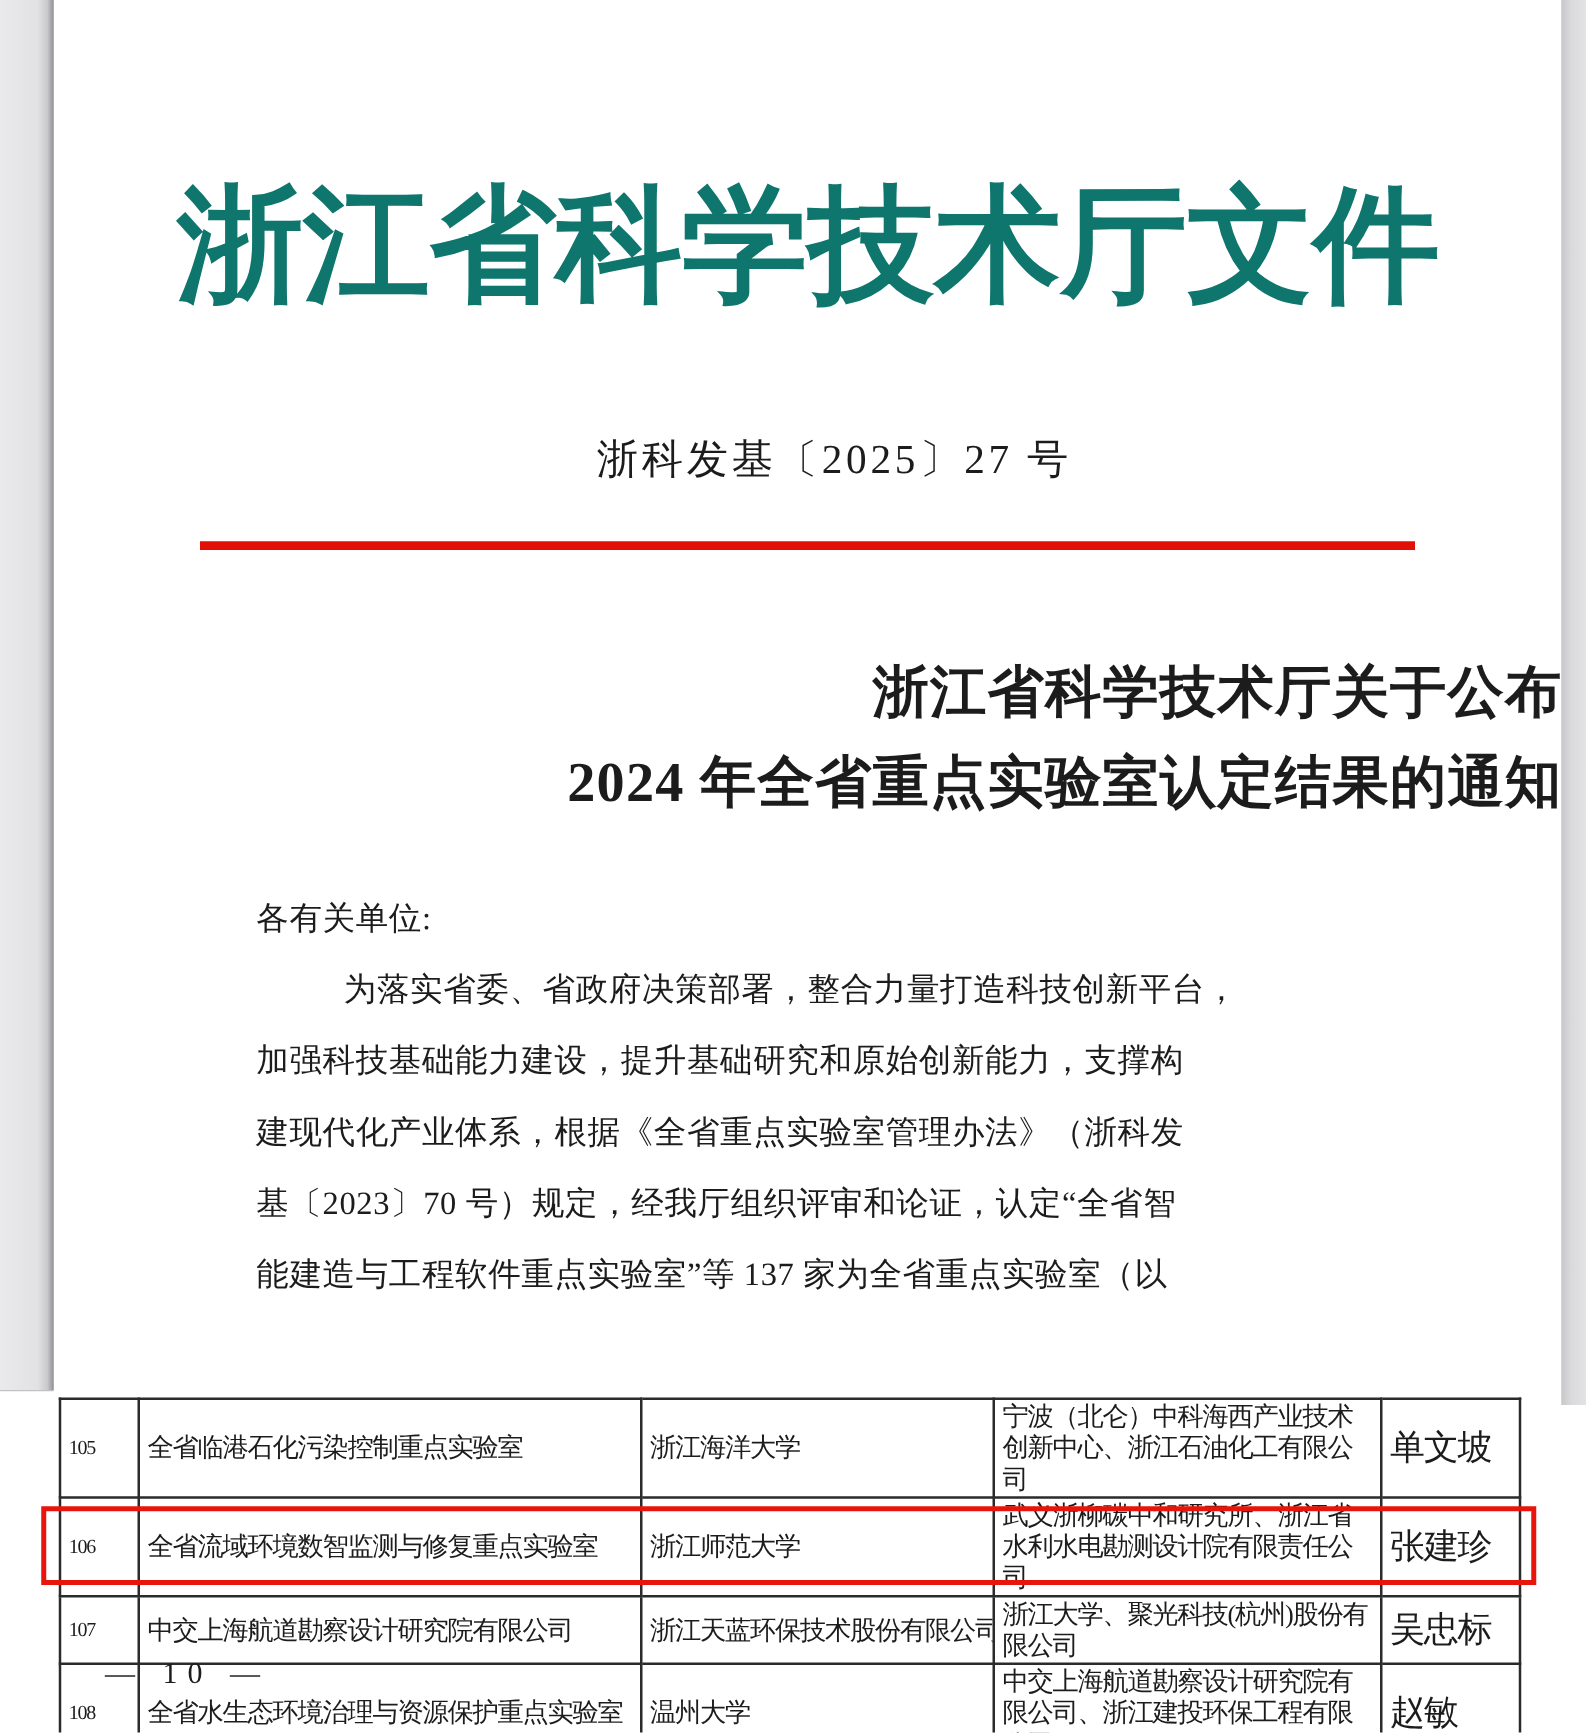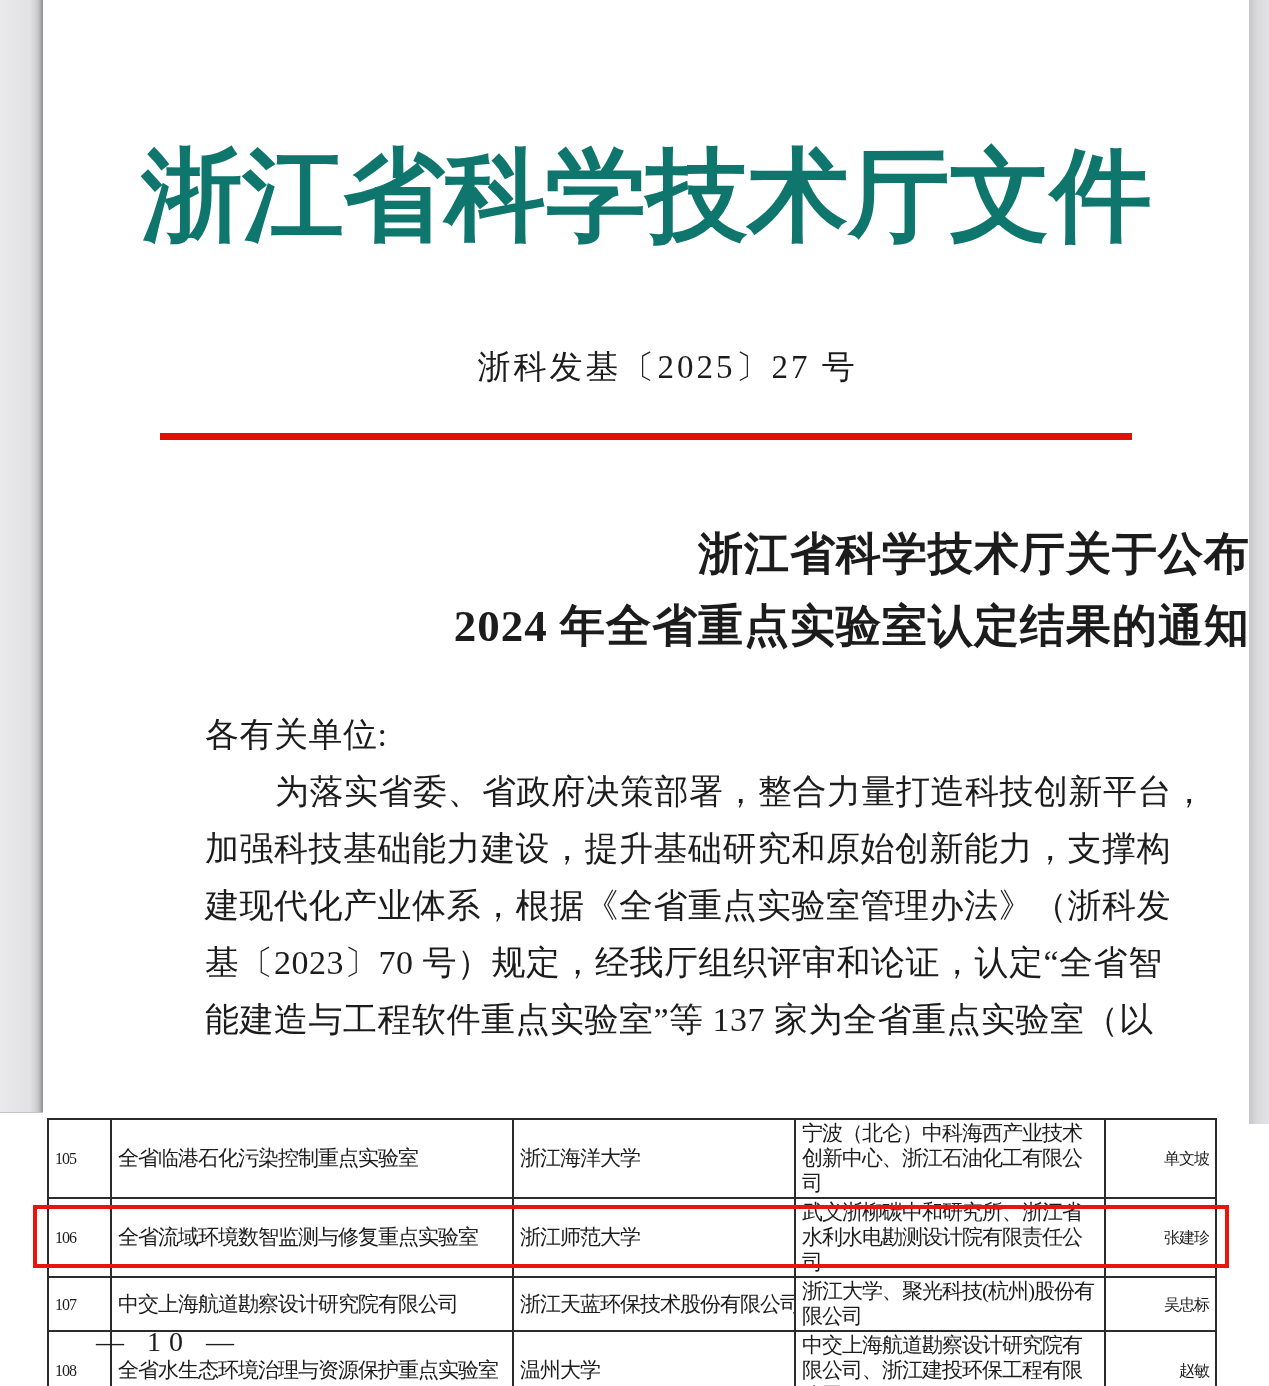--- a/index.html
+++ b/index.html
@@ -32,49 +32,49 @@
     background:#e31008;
   }
   .notice-line {
     position:absolute; left:43px; width:1207px; text-align:right;
     font-size:45px; font-weight:bold; letter-spacing:1px; white-space:nowrap;
   }
   .notice-1 { top:524px; }
   .notice-2 { top:596px; }
   .body-block {
     position:absolute; left:205px; top:706px; width:945px;
-    font-size:34px; line-height:57px;
+    font-size:26px; line-height:57px;
   }
   .body-line { white-space:nowrap; letter-spacing:0.5px; }
   .indent { text-indent:70px; }
   .table-wrap { position:absolute; left:47px; top:1118px; }
   table.results {
     border-collapse:collapse; table-layout:fixed; width:1168px;
     font-size:21px; background:#fff;
   }
   table.results td {
     border:2px solid #2b2b2b; padding:1px 6px;
     letter-spacing:-1px; line-height:25px; overflow:hidden;
   }
   tr.r1 td { height:46px; }
   tr.r2 td { height:45px; }
   tr.r3 td { height:48px; }
   tr.r4 td { height:48px; }
   td.seq { text-align:left; font-size:16px; letter-spacing:0; }
   td.lab { padding-left:28px; white-space:nowrap; }
   td.inst { padding-left:14px; white-space:nowrap; }
   td.partners { padding:2px 6px; line-height:25px;margin-top:42px; }
-  td.director { text-align:right; font-size:16px; letter-spacing:1px; }
+  td.director { text-align:left; font-size:28px; letter-spacing:1px; }
   .highlight-box {
     position:absolute; left:33px; top:1205px; width:1188px; height:55px;
     border:4px solid #e8150d; background:transparent; pointer-events:none;
   }
   .pagenum {
     position:absolute; left:84px; top:1326px;
-    font-size:28px; letter-spacing:8px; white-space:nowrap;margin-left:12px;
+    font-size:24px; letter-spacing:8px; white-space:nowrap;
   }
 </style>
 </head>
 <body>
 
 <div class="strip-left"></div>
 <div class="strip-right"></div>
 
 <div class="masthead">浙江省科学技术厅文件</div>
 

